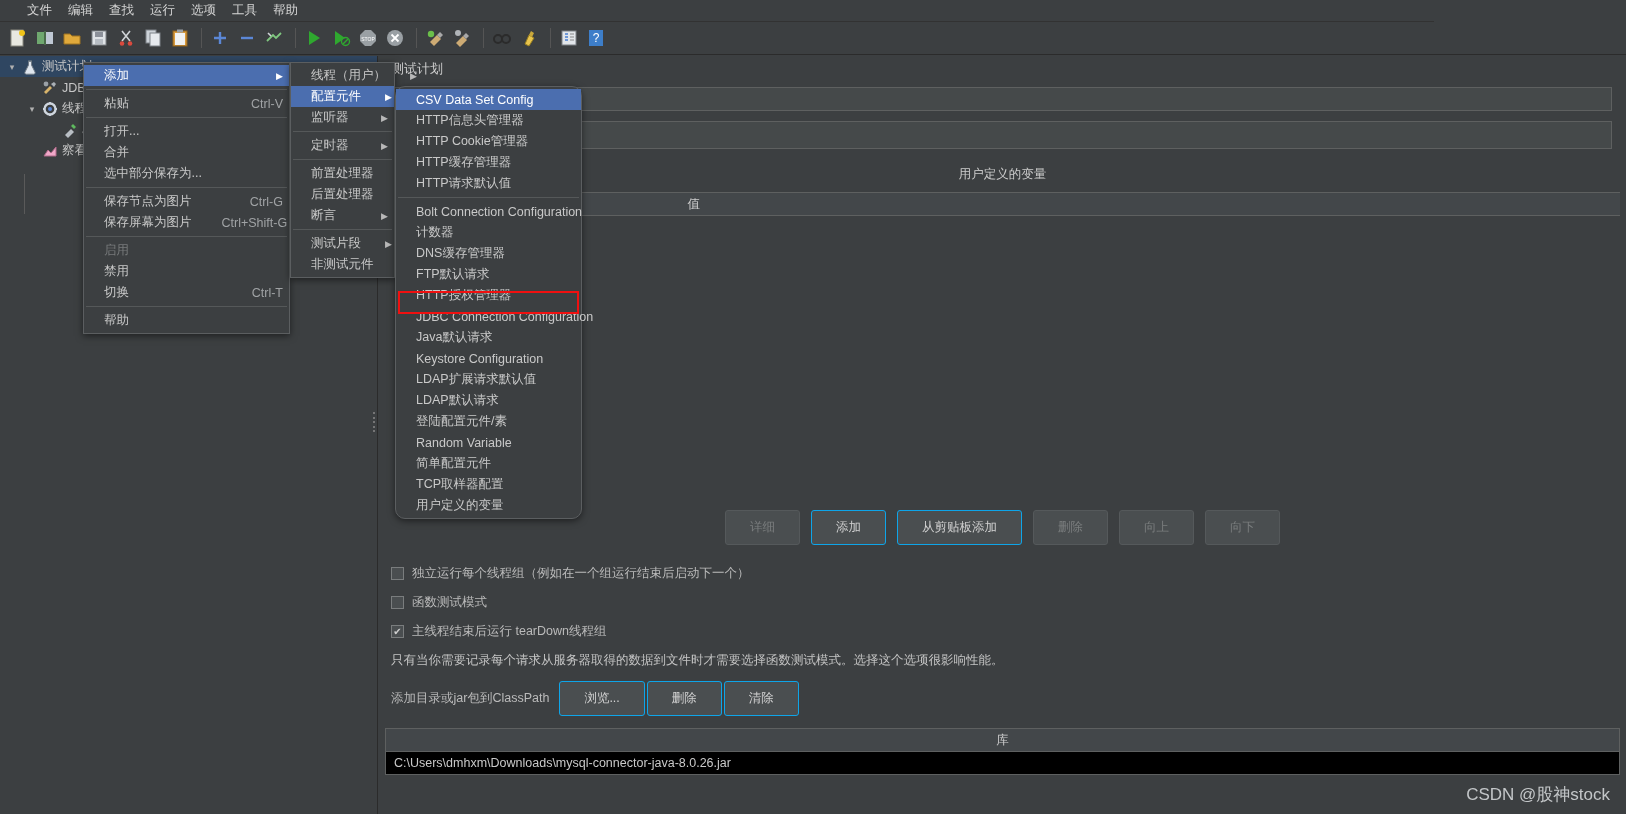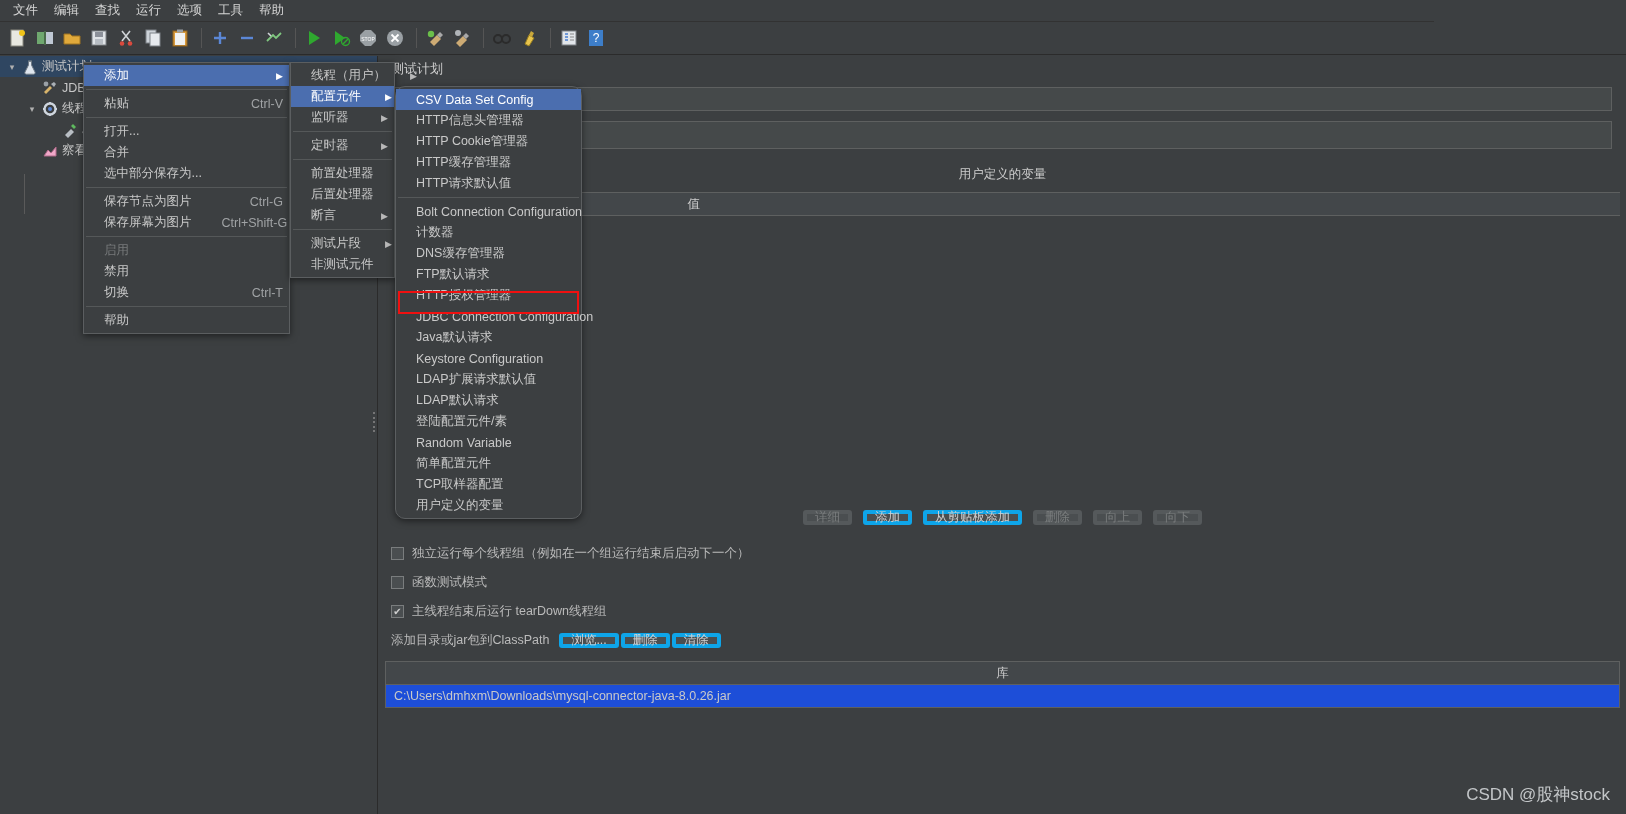--- a/index.html
+++ b/index.html
@@ -9,21 +9,21 @@
     font-family: "Liberation Sans", "DejaVu Sans", sans-serif;
     overflow: hidden;
     color: #bbbbbb;
   }
   #app { position: relative; width: 1626px; height: 814px; }
 
   
   .menubar {
     position: absolute; left: 0; top: 0; width: 1434px; height: 22px;
     background: #3c3f41; display: flex; align-items: center;
-    padding-left: 5px; font-size: 12.5px; color: #d5d5d5;
+    padding-left: 19px; font-size: 12.5px; color: #d5d5d5;
     border-bottom: 1px solid #323232;
   }
   .menubar .mi { padding: 2px 8px; cursor: default; }
 
   
   .toolbar {
     position: absolute; left: 0; top: 22px; width: 1626px; height: 33px;
     background: #3c3f41; display: flex; align-items: center; padding-left: 6px;
     border-bottom: 1px solid #2b2b2b;
   }
@@ -91,22 +91,22 @@
   }
   .tbl-head .th:last-child { border-right: none; }
   .th-name { width: 50%; }
   .th-val  { width: 50%; }
   .tbl-body { height: 283px; background: #3c3f41; margin: 0 6px; }
 
   .btnrow {
     display: flex; justify-content: center; gap: 11px; margin-top: 11px;
   }
   .jbtn {
-    min-width: 48px; height: 15px; padding: 0 8px;
-    background: #4a4e50; border: 4px solid #0ea5e9; border-radius: 3px;
+    min-width: 48px; height: 35px; padding: 0 24px;
+    background: #4a4e50; border: 1px solid #0ea5e9; border-radius: 3px;
     color: #d2d2d2; font-size: 12.5px; display: flex;
     align-items: center; justify-content: center; cursor: default;
     font-family: "Liberation Sans", "DejaVu Sans", sans-serif;
   }
   .jbtn.disabled { color: #7a7d7e; border-color: #55595b; }
 
   .chk-row { display: flex; align-items: center; padding: 6px 0 6px 12px; font-size: 12.5px; }
   .cb {
     width: 13px; height: 13px; border: 1px solid #7a7d7e; background: #4a4e50;
     margin-right: 8px; display: flex; align-items: center; justify-content: center;
@@ -116,21 +116,21 @@
     content: "✔"; font-size: 10px; color: #cfcfcf; line-height: 1;
   }
   .hint { padding: 6px 0 6px 12px; font-size: 12.5px; color: #c4c4c4; }
   .cp-row { display: flex; align-items: center; padding: 6px 0 6px 12px; gap: 10px; font-size: 12.5px; }
   .lib-head {
     margin: 6px 6px 0 6px; height: 24px; background: #43474a;
     border: 1px solid #5e6060; display: flex; align-items: center;
     justify-content: center; font-size: 12.5px; color: #cfcfcf;
   }
   .lib-row {
-    margin: 0 6px; height: 23px; background: #1d4ed8;
+    margin: 0 6px; height: 23px; background: #000000;
     border: 1px solid #5e6060; border-top: none;
     display: flex; align-items: center; padding-left: 8px;
     font-size: 12.5px; color: #c9c9c9;
   }
   .lib-rest { margin: 0 6px; height: 26px; background: #3c3f41; }
 
   
   .menu {
     position: absolute; background: #3c3f41; border: 1px solid #5b5e60;
     box-shadow: 0 2px 7px rgba(0,0,0,.5); font-size: 12.5px; z-index: 40;
@@ -411,20 +411,21 @@
         <div class="chk-row">
           <span class="cb"></span>
           <span>函数测试模式</span>
         </div>
         <div class="chk-row">
           <span class="cb on"></span>
           <span>主线程结束后运行 tearDown线程组</span>
         </div>
       </div>
 
+    <div class="hint">只有当你需要记录每个请求从服务器取得的数据到文件时才需要选择函数测试模式。选择这个选项很影响性能。</div>
 
     <div class="cp-row">
       <span>添加目录或jar包到ClassPath</span>
       <span id="classpath-buttons" style="display:flex; gap:2px;">
           <div class="jbtn">浏览...</div>
           <div class="jbtn">删除</div>
           <div class="jbtn">清除</div>
         </span>
     </div>
 

